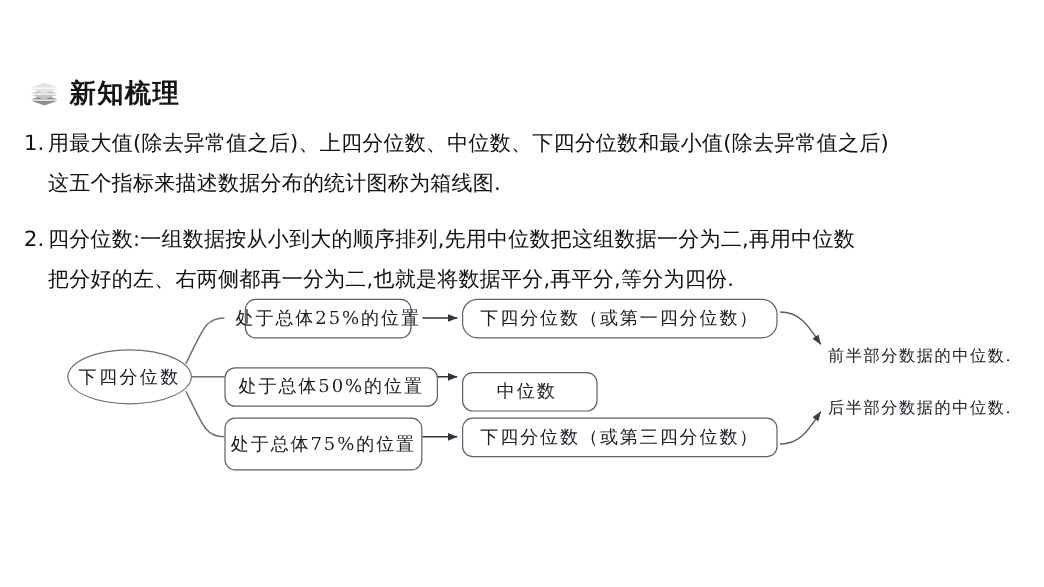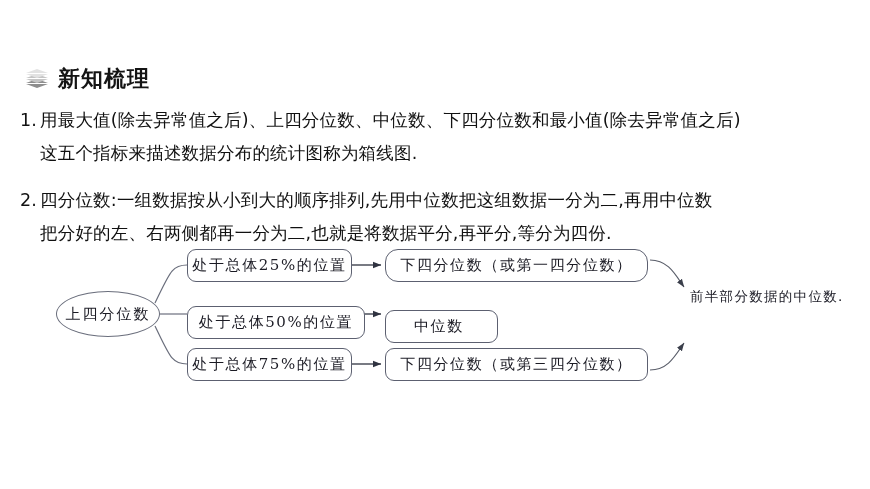--- a/index.html
+++ b/index.html
@@ -202,38 +202,39 @@
 
     <line x1="352" y1="27" x2="381" y2="27" stroke="#2f3340" stroke-width="1.3" marker-end="url(#arrowTri)"></line>
     <line x1="352" y1="76" x2="381" y2="76" stroke="#2f3340" stroke-width="1.3" marker-end="url(#arrowTri)"></line>
     <line x1="352" y1="126" x2="381" y2="126" stroke="#2f3340" stroke-width="1.3" marker-end="url(#arrowTri)"></line>
 
     <path d="M650,22 C668,22 675,36 684,49" fill="none" stroke="#5a5e6a" stroke-width="1.2" marker-end="url(#arrowThin)"></path>
     <path d="M650,132 C668,132 675,118 684,105" fill="none" stroke="#5a5e6a" stroke-width="1.2" marker-end="url(#arrowThin)"></path>
   </svg>
 
   <div class="node node-root" style="left:56px; top:53px; width:104px; height:46px;">
-    <span>上四分位数</span>
-  </div>
-
-  <div class="node" style="left:187px; top:11px; width:165px; height:33px;">
+    <span>下四分位数</span>
+  </div>
+
+  <div class="node" style="left:204px; top:11px; width:139px; height:33px;">
     <span>处于总体25%的位置</span>
   </div>
   <div class="node" style="left:187px; top:68px; width:178px; height:33px;">
     <span>处于总体50%的位置</span>
   </div>
-  <div class="node" style="left:187px; top:110px; width:165px; height:33px;text-align:center;">
+  <div class="node" style="left:187px; top:110px; width:165px; height:44px;text-align:center;">
     <span>处于总体75%的位置</span>
   </div>
 
   <div class="node" style="left:385px; top:11px; width:263px; height:33px;border-radius:13px;">
     <span>下四分位数（或第一四分位数）</span>
   </div>
   <div class="node node-median" style="left:385px; top:60px; width:113px; height:33px;margin-top:12px;">
     <span>中位数</span>
   </div>
   <div class="node" style="left:385px; top:110px; width:263px; height:33px;">
     <span>下四分位数（或第三四分位数）</span>
   </div>
 
   <div class="annot" style="left:690px; top:50px;">前半部分数据的中位数.</div>
+  <div class="annot" style="left:690px; top:93px;">后半部分数据的中位数.</div>
 
 </div>
 
 </body></html>

